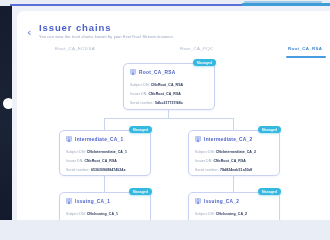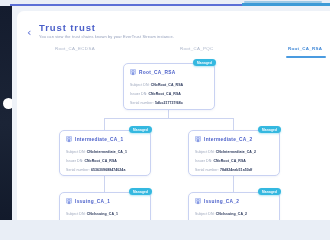--- a/index.html
+++ b/index.html
@@ -139,21 +139,21 @@
 
   <div class="rail">
     <div class="rail-handle"></div>
   </div>
 
   <div class="page">
     <div class="sheet">
 
       <div class="hdr">
         <div class="back-chevron">‹</div>
-        <div class="hdr-title">Trust trust</div>
+        <div class="hdr-title">Issuer chains</div>
         <div class="hdr-sub">You can view the trust chains known by your EverTrust Stream instance.</div>
       </div>
 
       <div class="tabs">
         <div class="tab" style="left:28px;">Root_CA_ECDSA</div>
         <div class="tab" style="left:153px;">Root_CA_PQC</div>
         <div class="tab active" style="left:261px;">Root_CA_RSA</div>
         <div class="tab-underline" style="left:259px; width:40px;"></div>
       </div>
 

